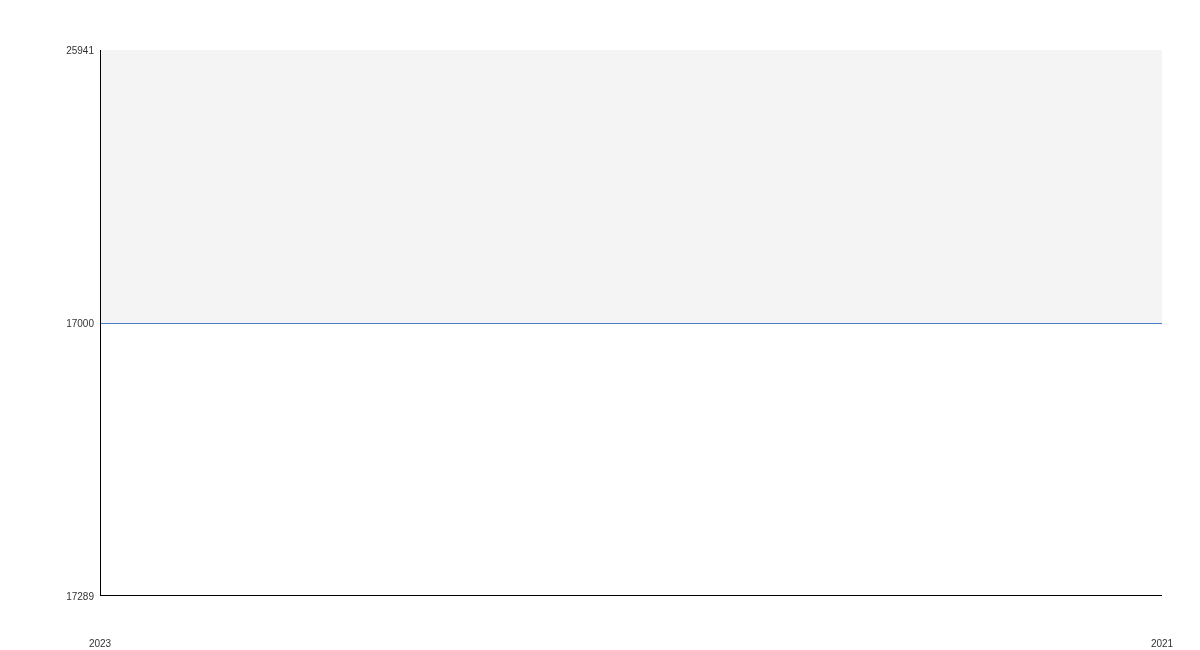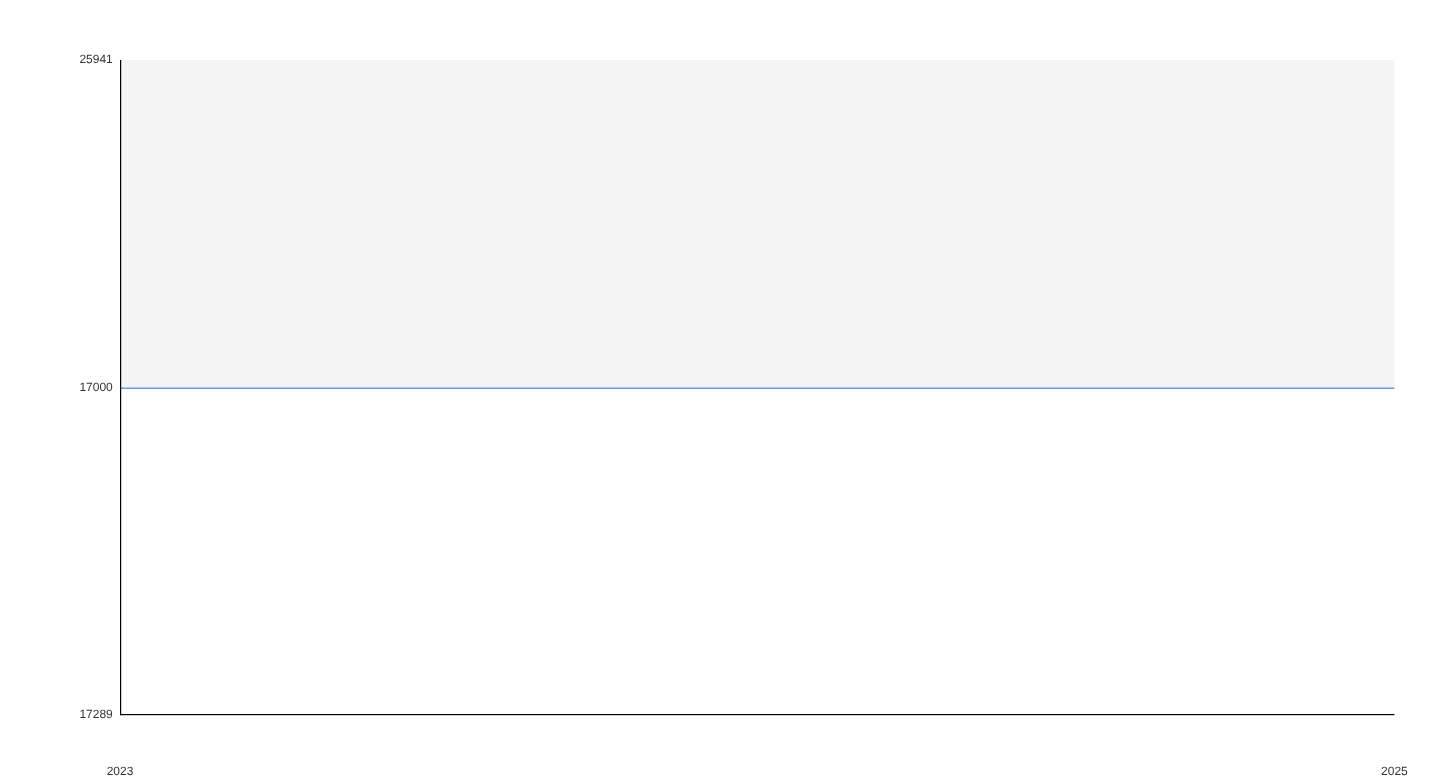--- a/index.html
+++ b/index.html
@@ -94,15 +94,15 @@
     <div class="grid-band"></div>
     <div class="data-line"></div>
     <div class="axis-left"></div>
     <div class="axis-bottom"></div>
 
     <span class="ytick" style="top:0%">25941</span>
     <span class="ytick" style="top:50%">17000</span>
     <span class="ytick" style="top:100%">17289</span>
 
     <span class="xtick" style="left:0%">2023</span>
-    <span class="xtick" style="left:100%">2025</span>
+    <span class="xtick" style="left:100%">2021</span>
   </div>
 </div>
 
 </body></html>

